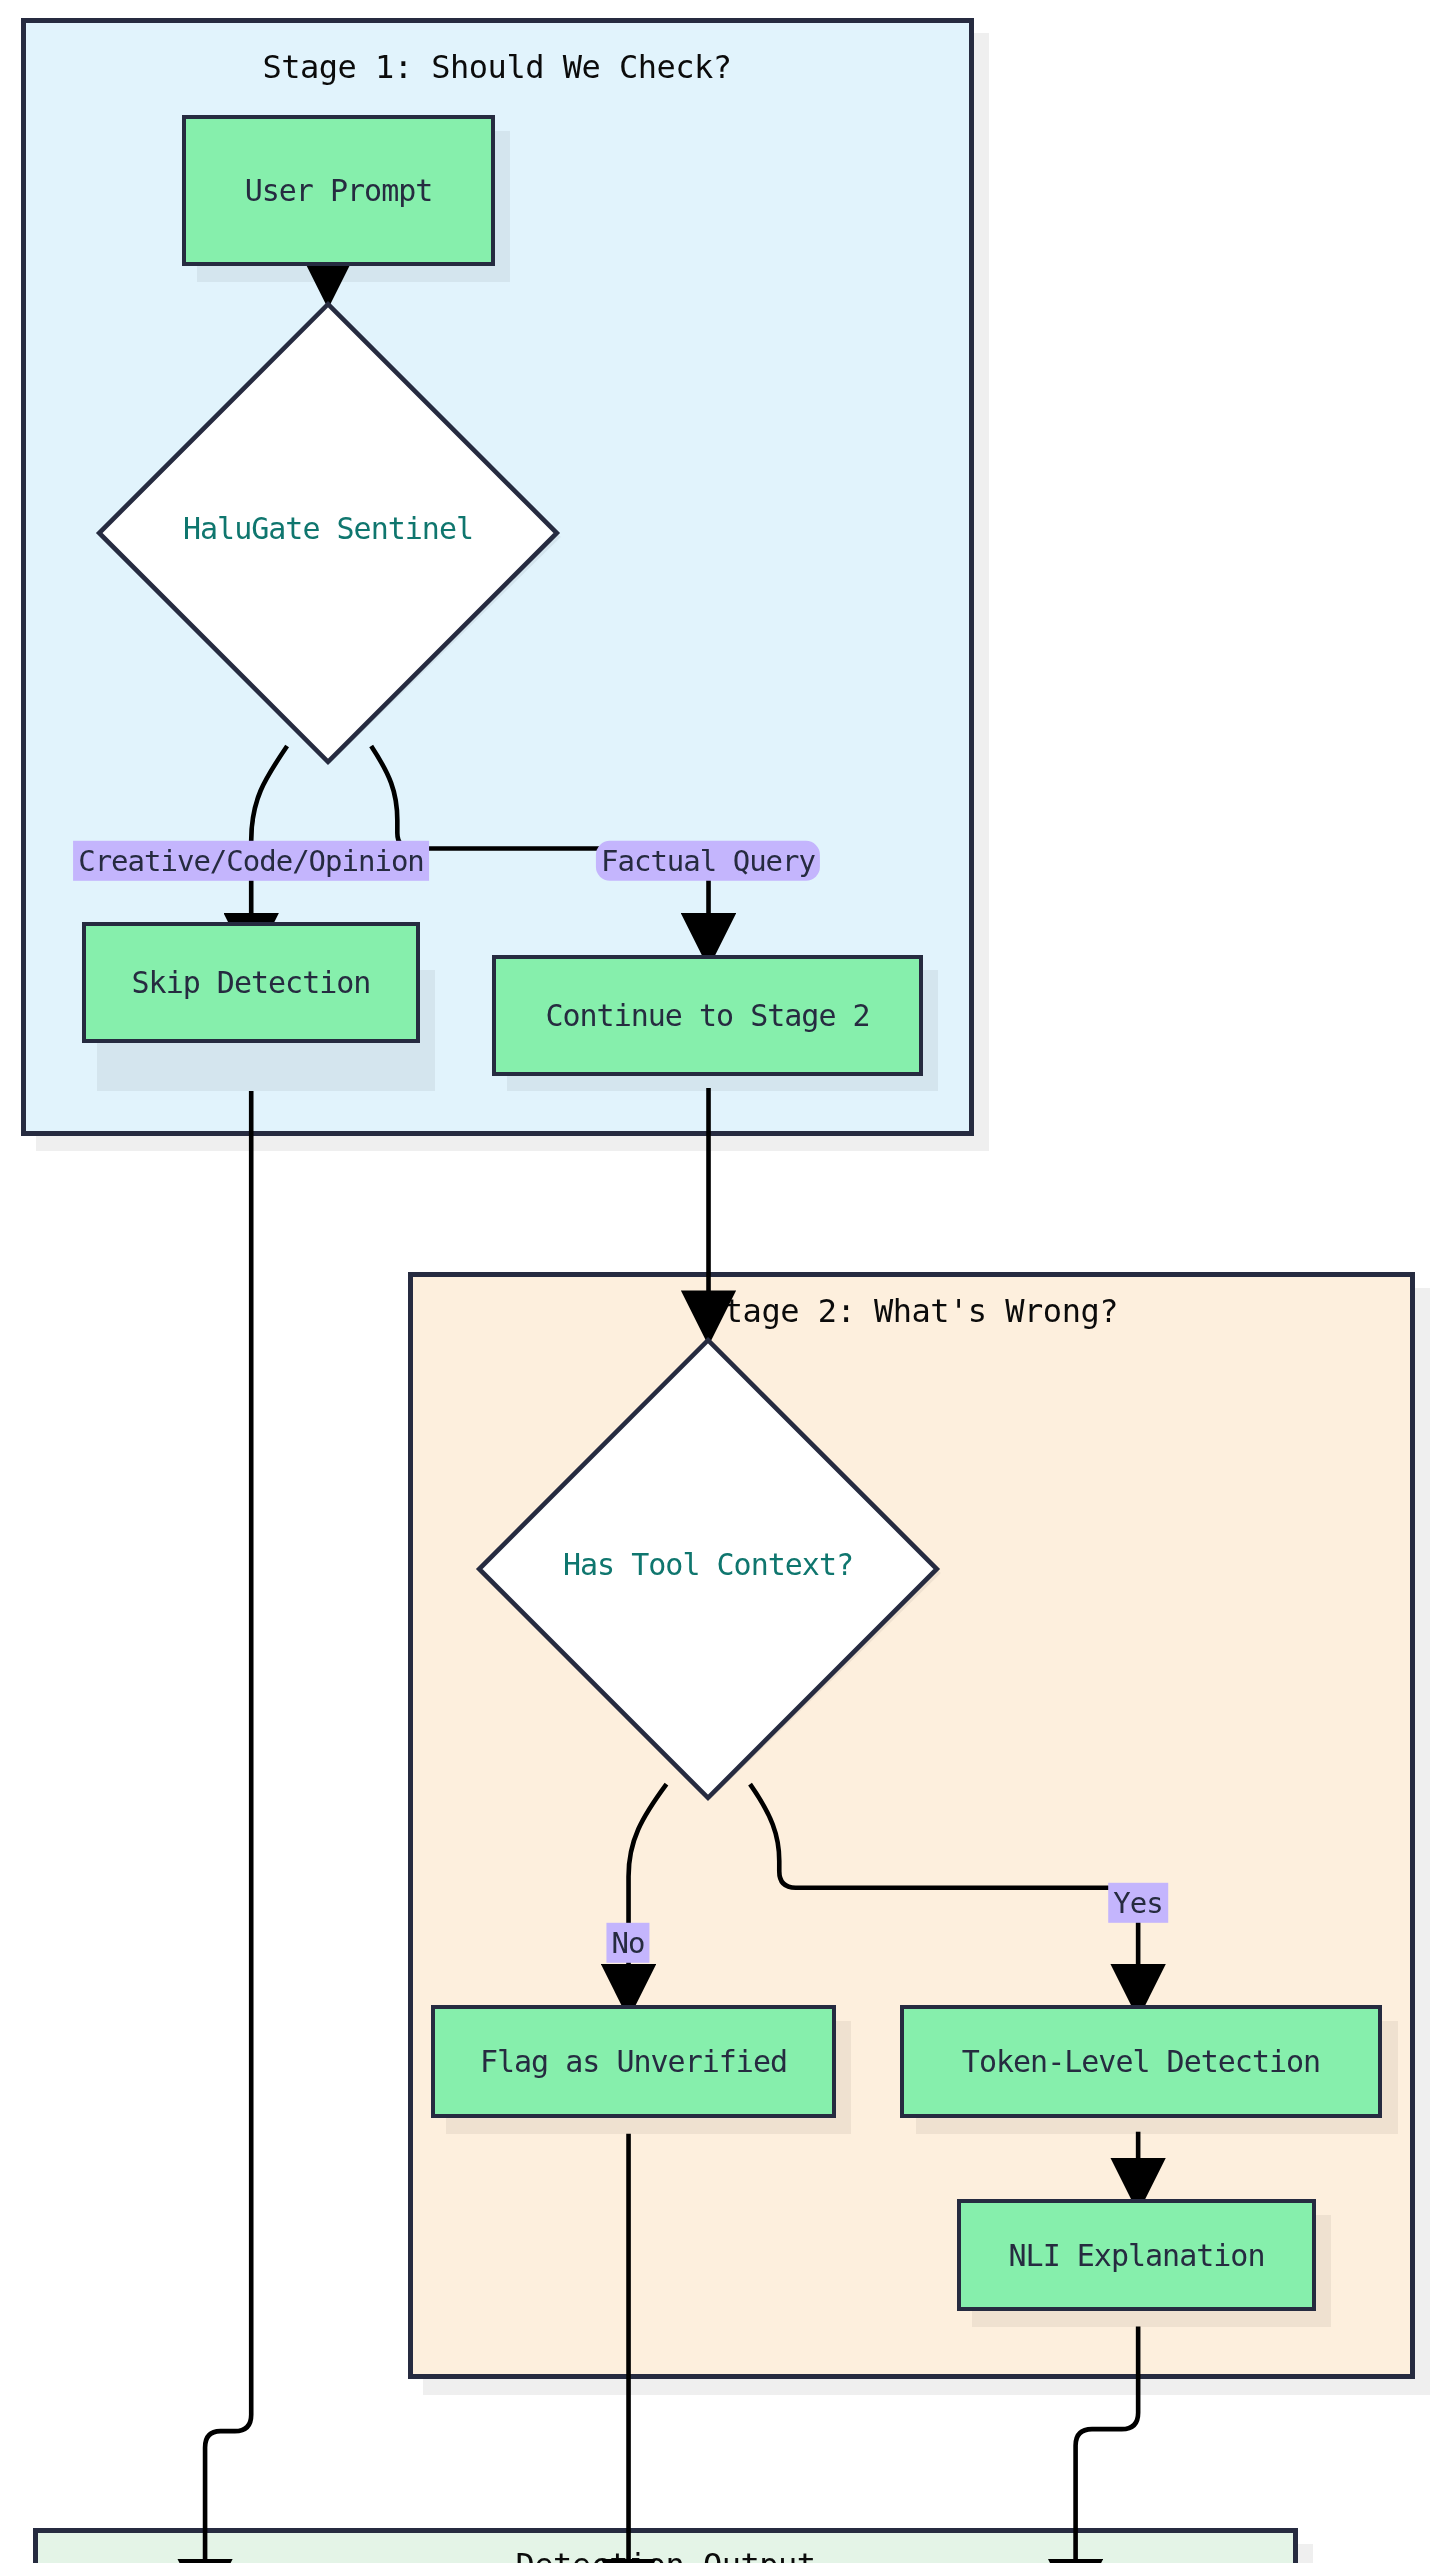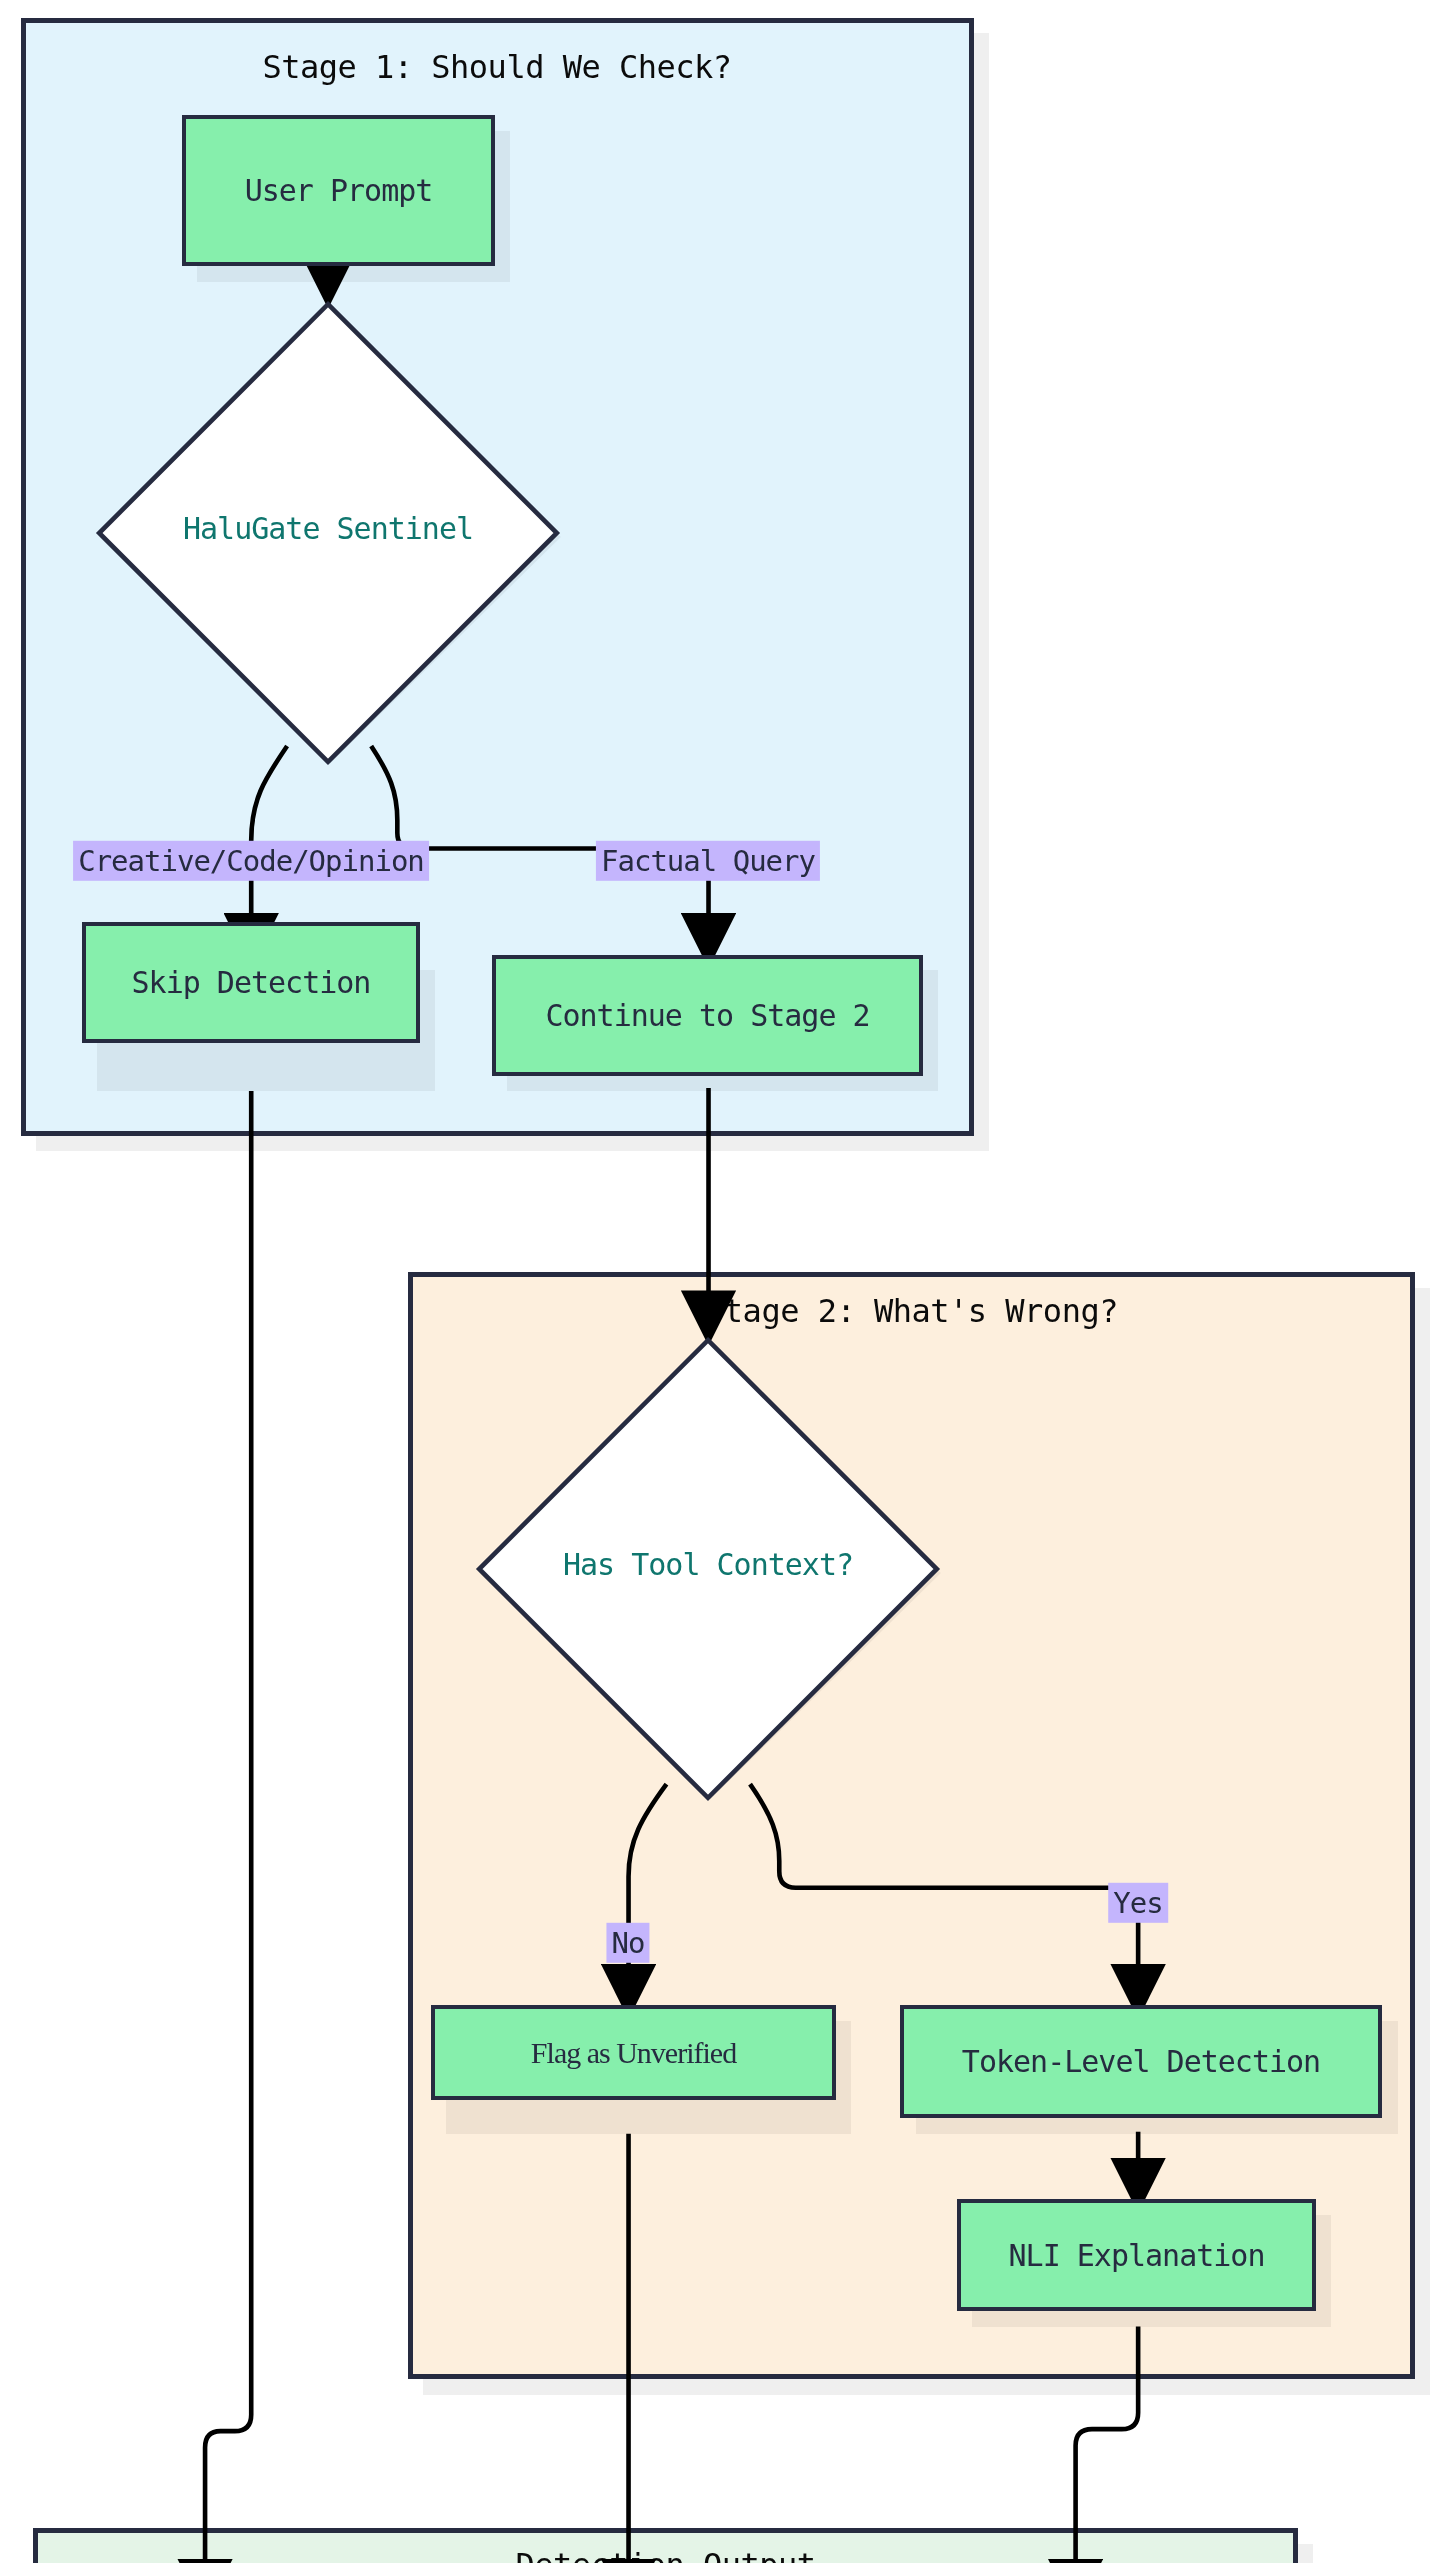--- a/index.html
+++ b/index.html
@@ -104,41 +104,41 @@
 
   <div class="diamond-wrap" style="left:92px;top:297px;width:472px;height:472px;">
     <svg width="472" height="472" viewBox="0 0 920 920" style="position:absolute;left:0;top:0;overflow:visible;">
       <polygon points="464,26 914,468 464,910 14,468" fill="rgba(0,0,0,0.055)" stroke="none"></polygon>
       <polygon points="460,14 906,460 460,906 14,460" fill="#FFFFFF" stroke="#262B40" stroke-width="9"></polygon>
     </svg>
     <div class="diamond-label" style="left:0;top:-4.1px;">HaluGate Sentinel</div>
   </div>
 
   <div class="edge-label" style="left:251px;top:861px;">Creative/Code/Opinion</div>
-  <div class="edge-label" style="left:708px;top:861px;">Factual Query</div>
+  <div class="edge-label" style="left:708px;top:861px;border-radius:14px;">Factual Query</div>
 
   <div class="node-shadow" style="left:97px;top:970px;width:338px;height:121px;"></div>
   <div class="node" style="left:82px;top:922px;width:338px;height:121px;">Skip Detection</div>
 
   <div class="node-shadow" style="left:507px;top:970px;width:431px;height:121px;"></div>
   <div class="node" style="left:492px;top:955px;width:431px;height:121px;">Continue to Stage 2</div>
 
   <div class="diamond-wrap" style="left:472px;top:1333px;width:472px;height:472px;">
     <svg width="472" height="472" viewBox="0 0 920 920" style="position:absolute;left:0;top:0;overflow:visible;">
       <polygon points="464,26 914,468 464,910 14,468" fill="rgba(0,0,0,0.055)" stroke="none"></polygon>
       <polygon points="460,14 906,460 460,906 14,460" fill="#FFFFFF" stroke="#262B40" stroke-width="9"></polygon>
     </svg>
     <div class="diamond-label" style="left:0;top:-4.1px;">Has Tool Context?</div>
   </div>
 
   <div class="edge-label" style="left:628px;top:1903px;margin-top:40px;">No</div>
   <div class="edge-label" style="left:1138px;top:1903px;">Yes</div>
 
   <div class="node-shadow" style="left:446px;top:2021px;width:405px;height:113px;"></div>
-  <div class="node" style="left:431px;top:2005px;width:405px;height:95px;font-family:Liberation Serif, serif;">Flag as Unverified</div>
+  <div class="node" style="left:431px;top:2005px;width:405px;height:113px;">Flag as Unverified</div>
 
   <div class="node-shadow" style="left:916px;top:2021px;width:482px;height:113px;"></div>
   <div class="node" style="left:900px;top:2005px;width:482px;height:113px;">Token-Level Detection</div>
 
   <div class="node-shadow" style="left:972px;top:2215px;width:359px;height:112px;"></div>
   <div class="node" style="left:957px;top:2199px;width:359px;height:112px;">NLI Explanation</div>
 
 </div>
 
 

